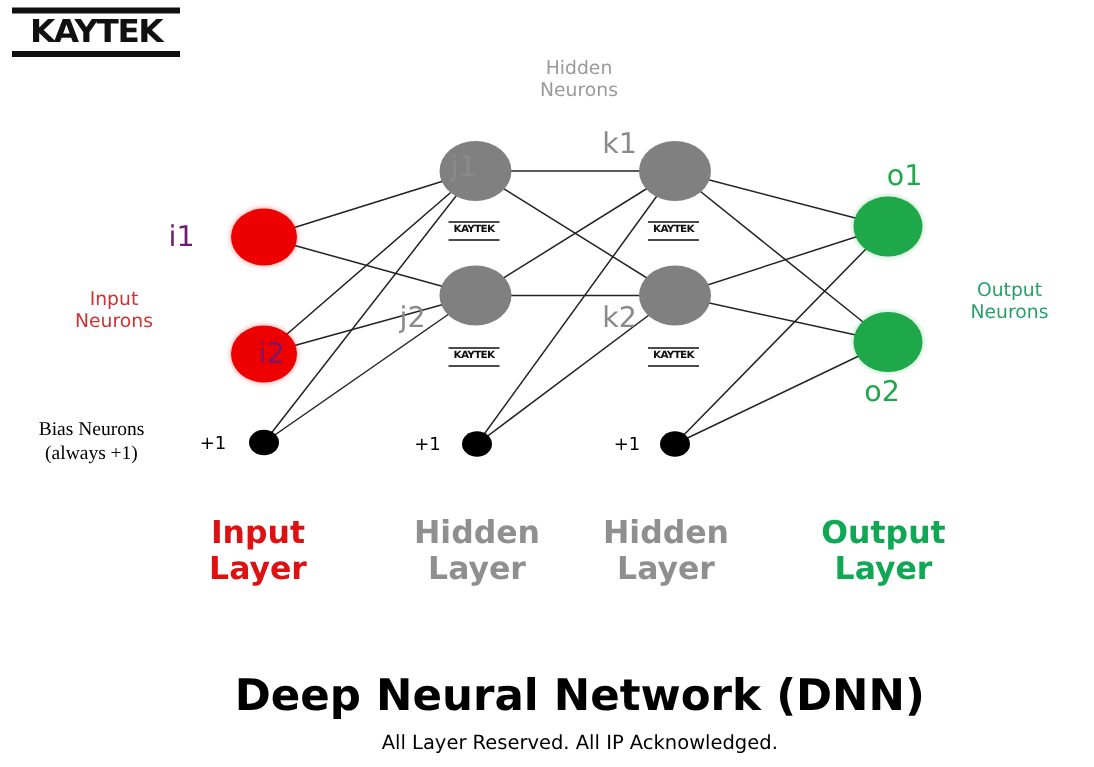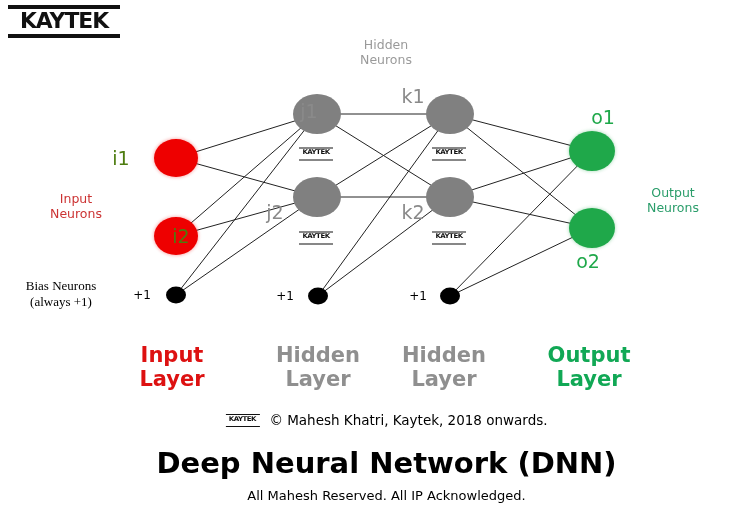--- a/index.html
+++ b/index.html
@@ -90,21 +90,21 @@
     background: #000000;
   }
 
   
   .nlabel {
     position: absolute;
     font-size: 19px;
     white-space: nowrap;
     transform: translate(-50%, -50%);
   }
-  .nlabel.red   { color: #4d7c0f; }
+  .nlabel.red   { color: #701a75; }
   .nlabel.gray  { color: #8a8a8a; }
   .nlabel.green { color: #1fa84a; }
   .nlabel.black { color: #000000; font-size: 12px; }
 
   
   .caption {
     position: absolute;
     text-align: center;
     font-size: 12.5px;
     line-height: 15px;
@@ -302,23 +302,17 @@
   </div>
   <div class="layer-title gray" style="left:444px; top:343px;">
     <div>Hidden</div>
     <div>Layer</div>
   </div>
   <div class="layer-title green" style="left:589px; top:343px;">
     <div>Output</div>
     <div>Layer</div>
   </div>
 
-  <div class="copyright-row">
-    <div class="wm">
-      <span>KAYTEK</span>
-    </div>
-    <div class="copyright-text">© Mahesh Khatri, Kaytek, 2018 onwards.</div>
-  </div>
 
   <div class="doc-title">Deep Neural Network (DNN)</div>
-  <div class="rights-text">All Mahesh Reserved.  All IP Acknowledged.</div>
+  <div class="rights-text">All Layer Reserved.  All IP Acknowledged.</div>
 
 </div>
 
 </body></html>

